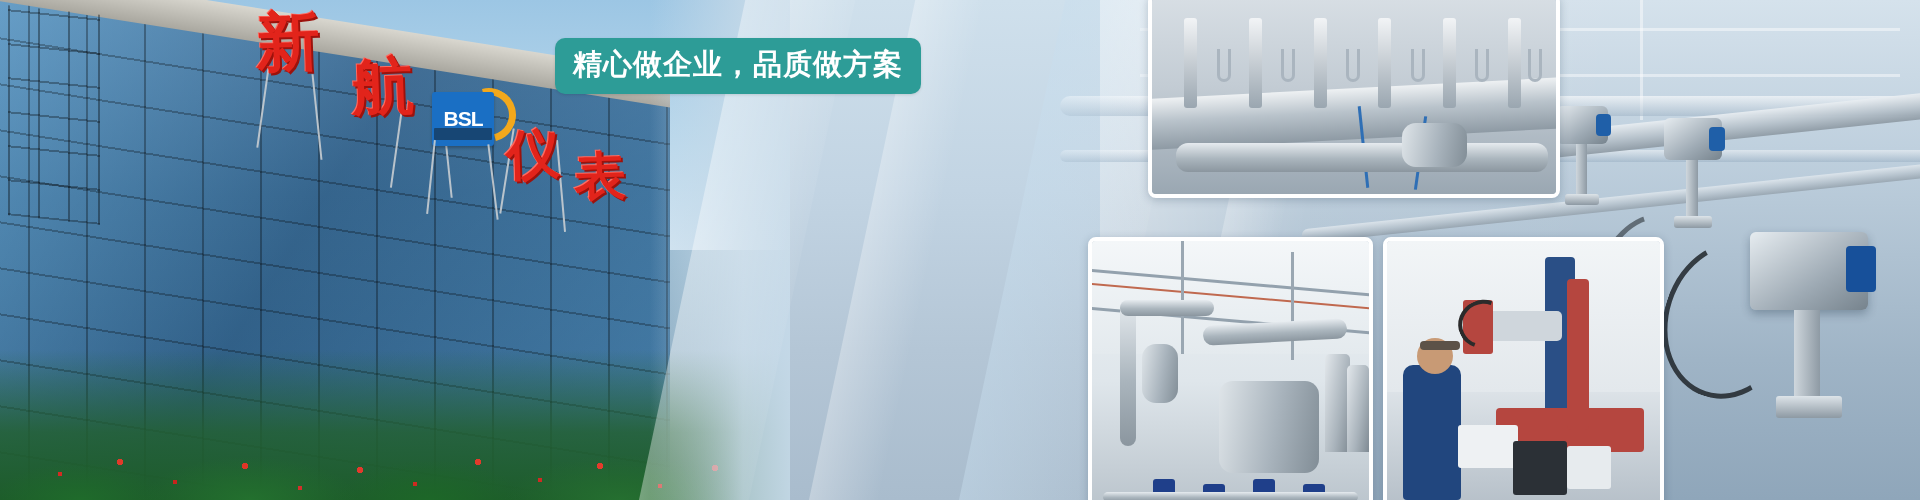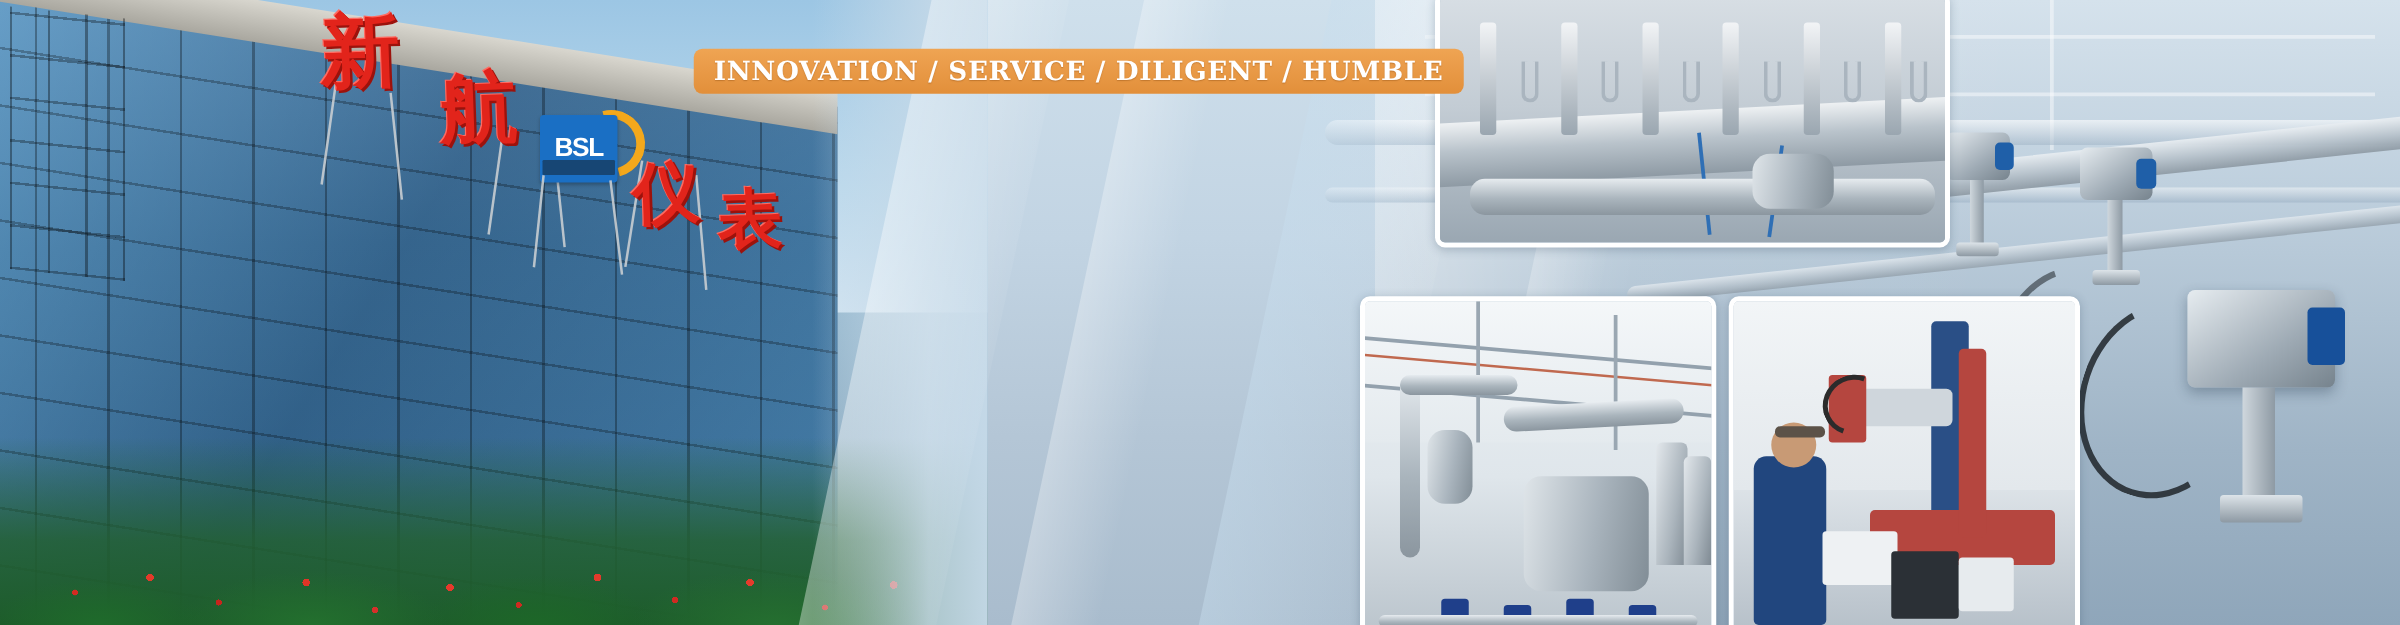--- a/index.html
+++ b/index.html
@@ -379,16 +379,16 @@
       <div class="worker-body" style="left:6%;top:46%;width:21%;height:50%;"></div>
       <div class="worker-head" style="left:11%;top:36%;width:36px;height:36px;"></div>
       <div style="position:absolute;left:12%;top:37%;width:40px;height:9px;background:#5c5248;border-radius:4px;"></div>
       <div style="position:absolute;left:26%;top:68%;width:22%;height:16%;background:#eef1f3;border-radius:3px;"></div>
       <div style="position:absolute;left:46%;top:74%;width:20%;height:20%;background:#2b3036;border-radius:3px;"></div>
       <div style="position:absolute;left:66%;top:76%;width:16%;height:16%;background:#e7ebee;border-radius:3px;"></div>
     </div>
   </div>
 
   <div class="copy">
-    <div><span class="en-badge">INNOVATION / SERVICE / DILIGENT / HUMBLE</span></div>
+    <div class="sub-badge">精心做企业，品质做方案</div>
   </div>
 
 </div>
 
 </body></html>

